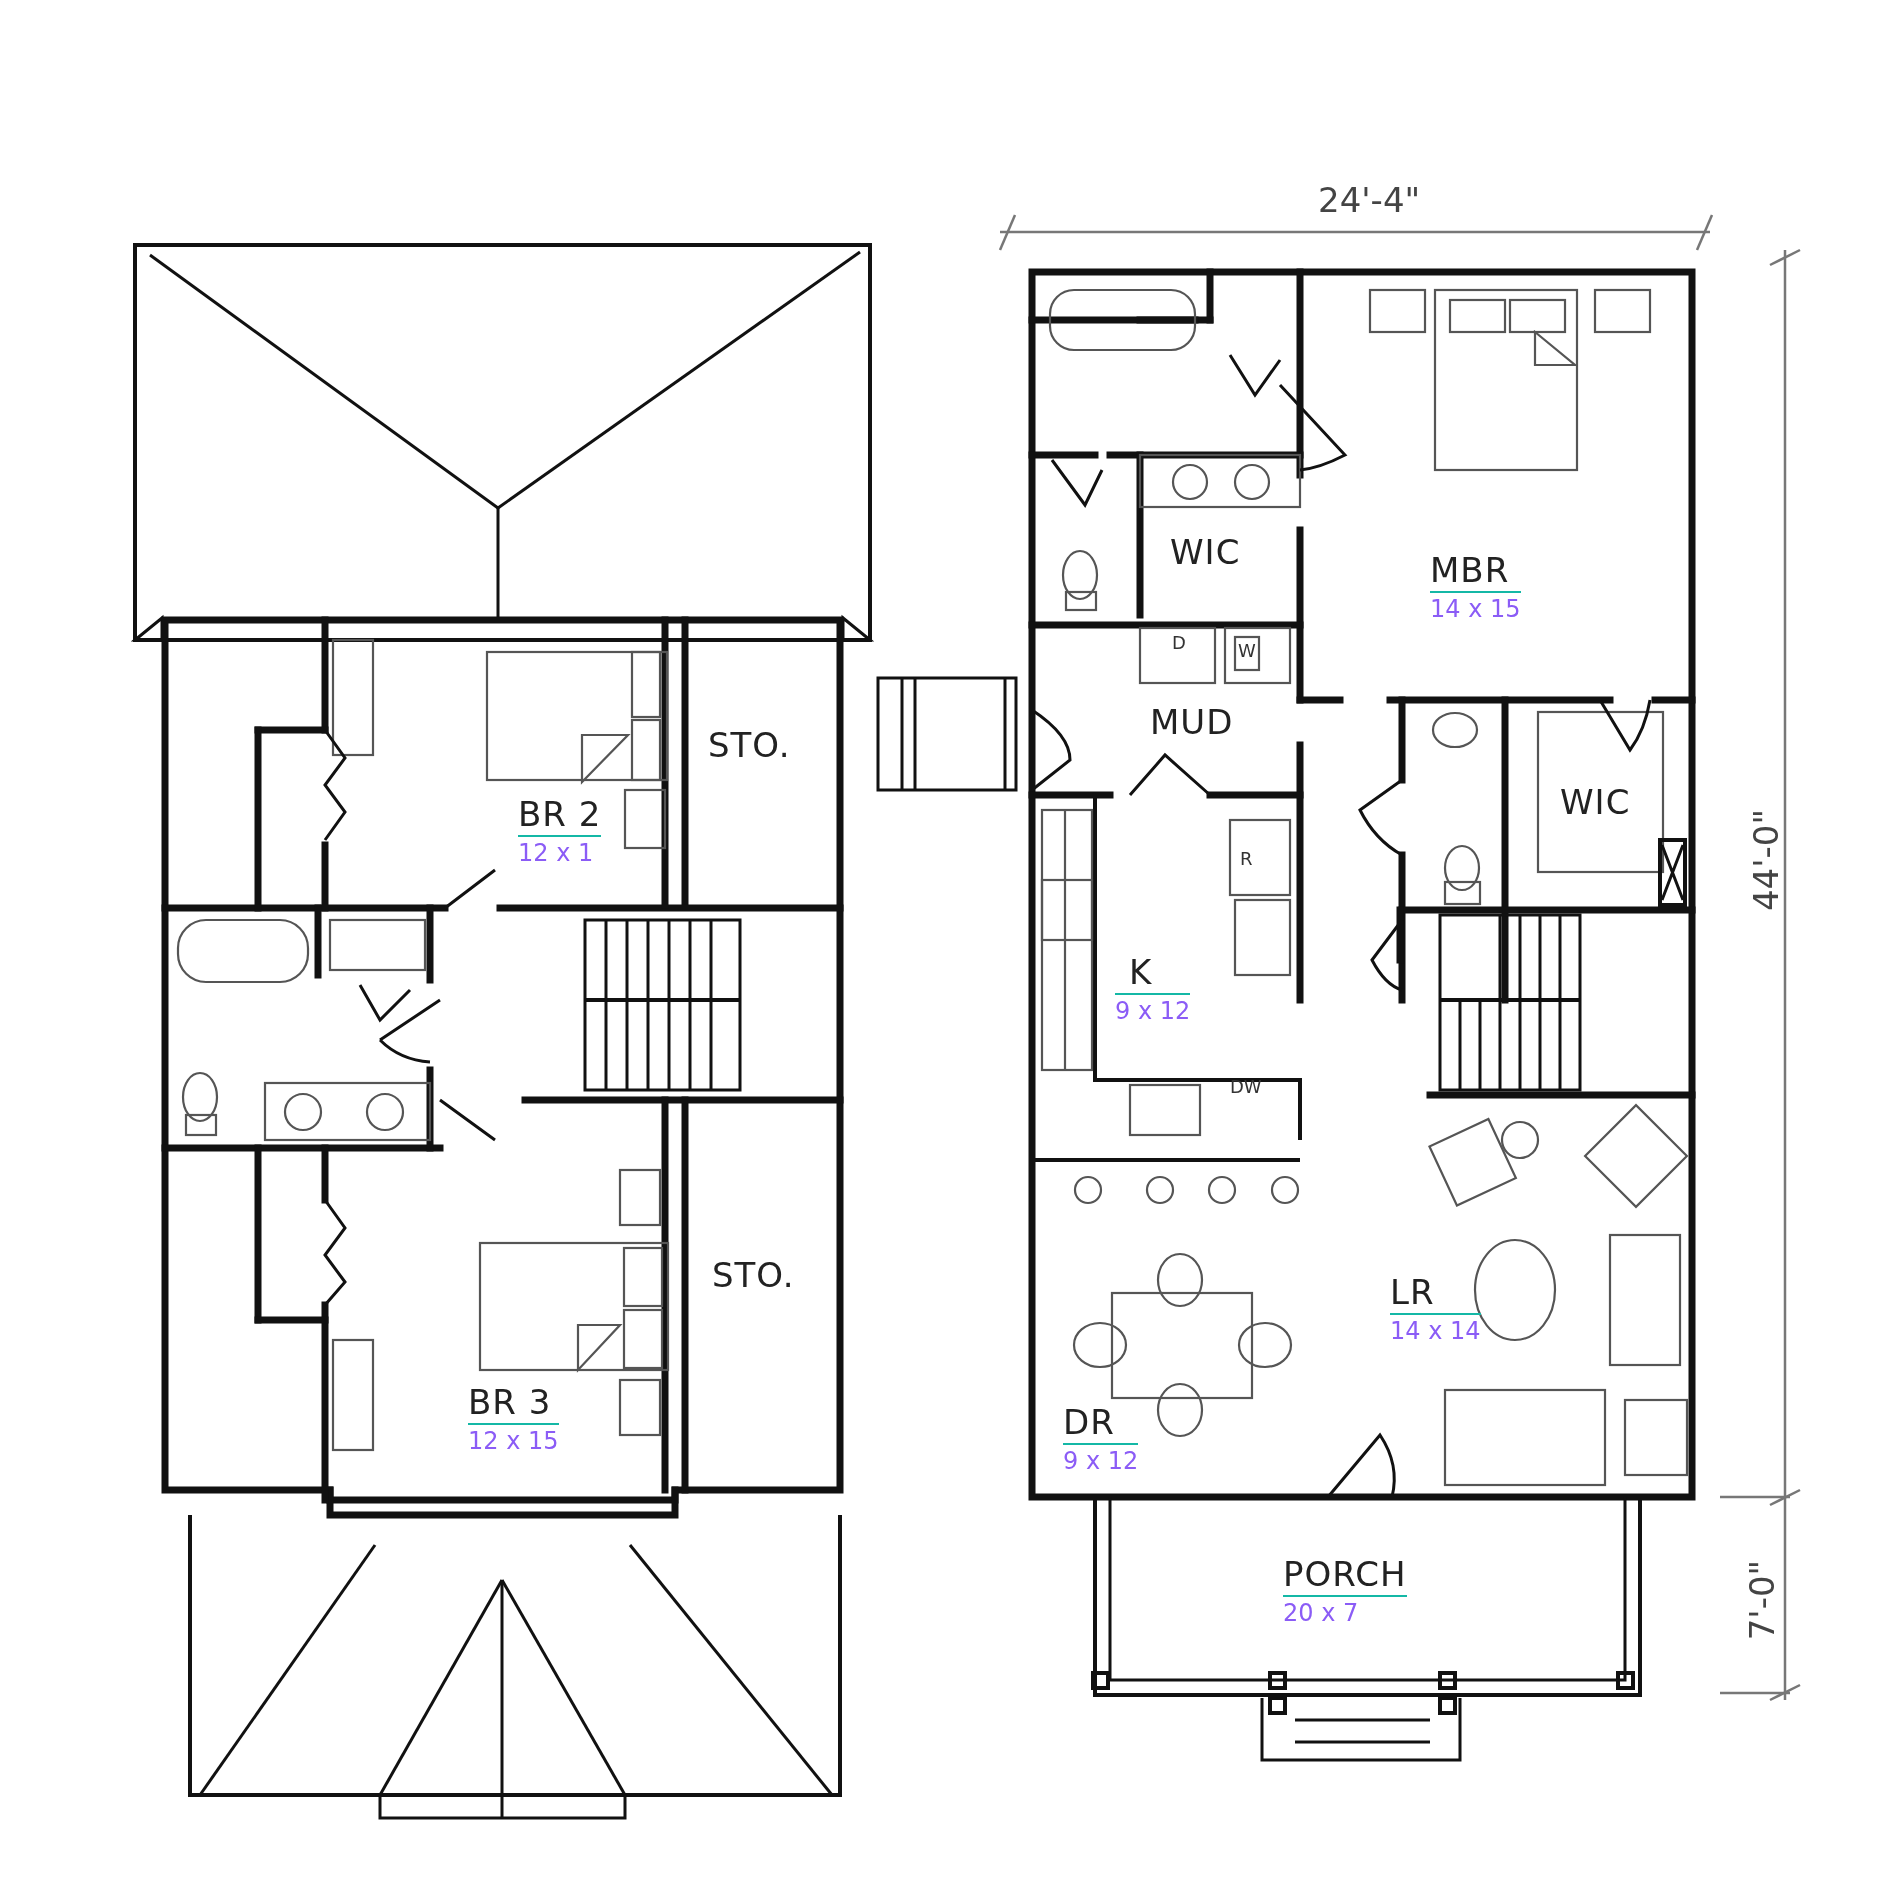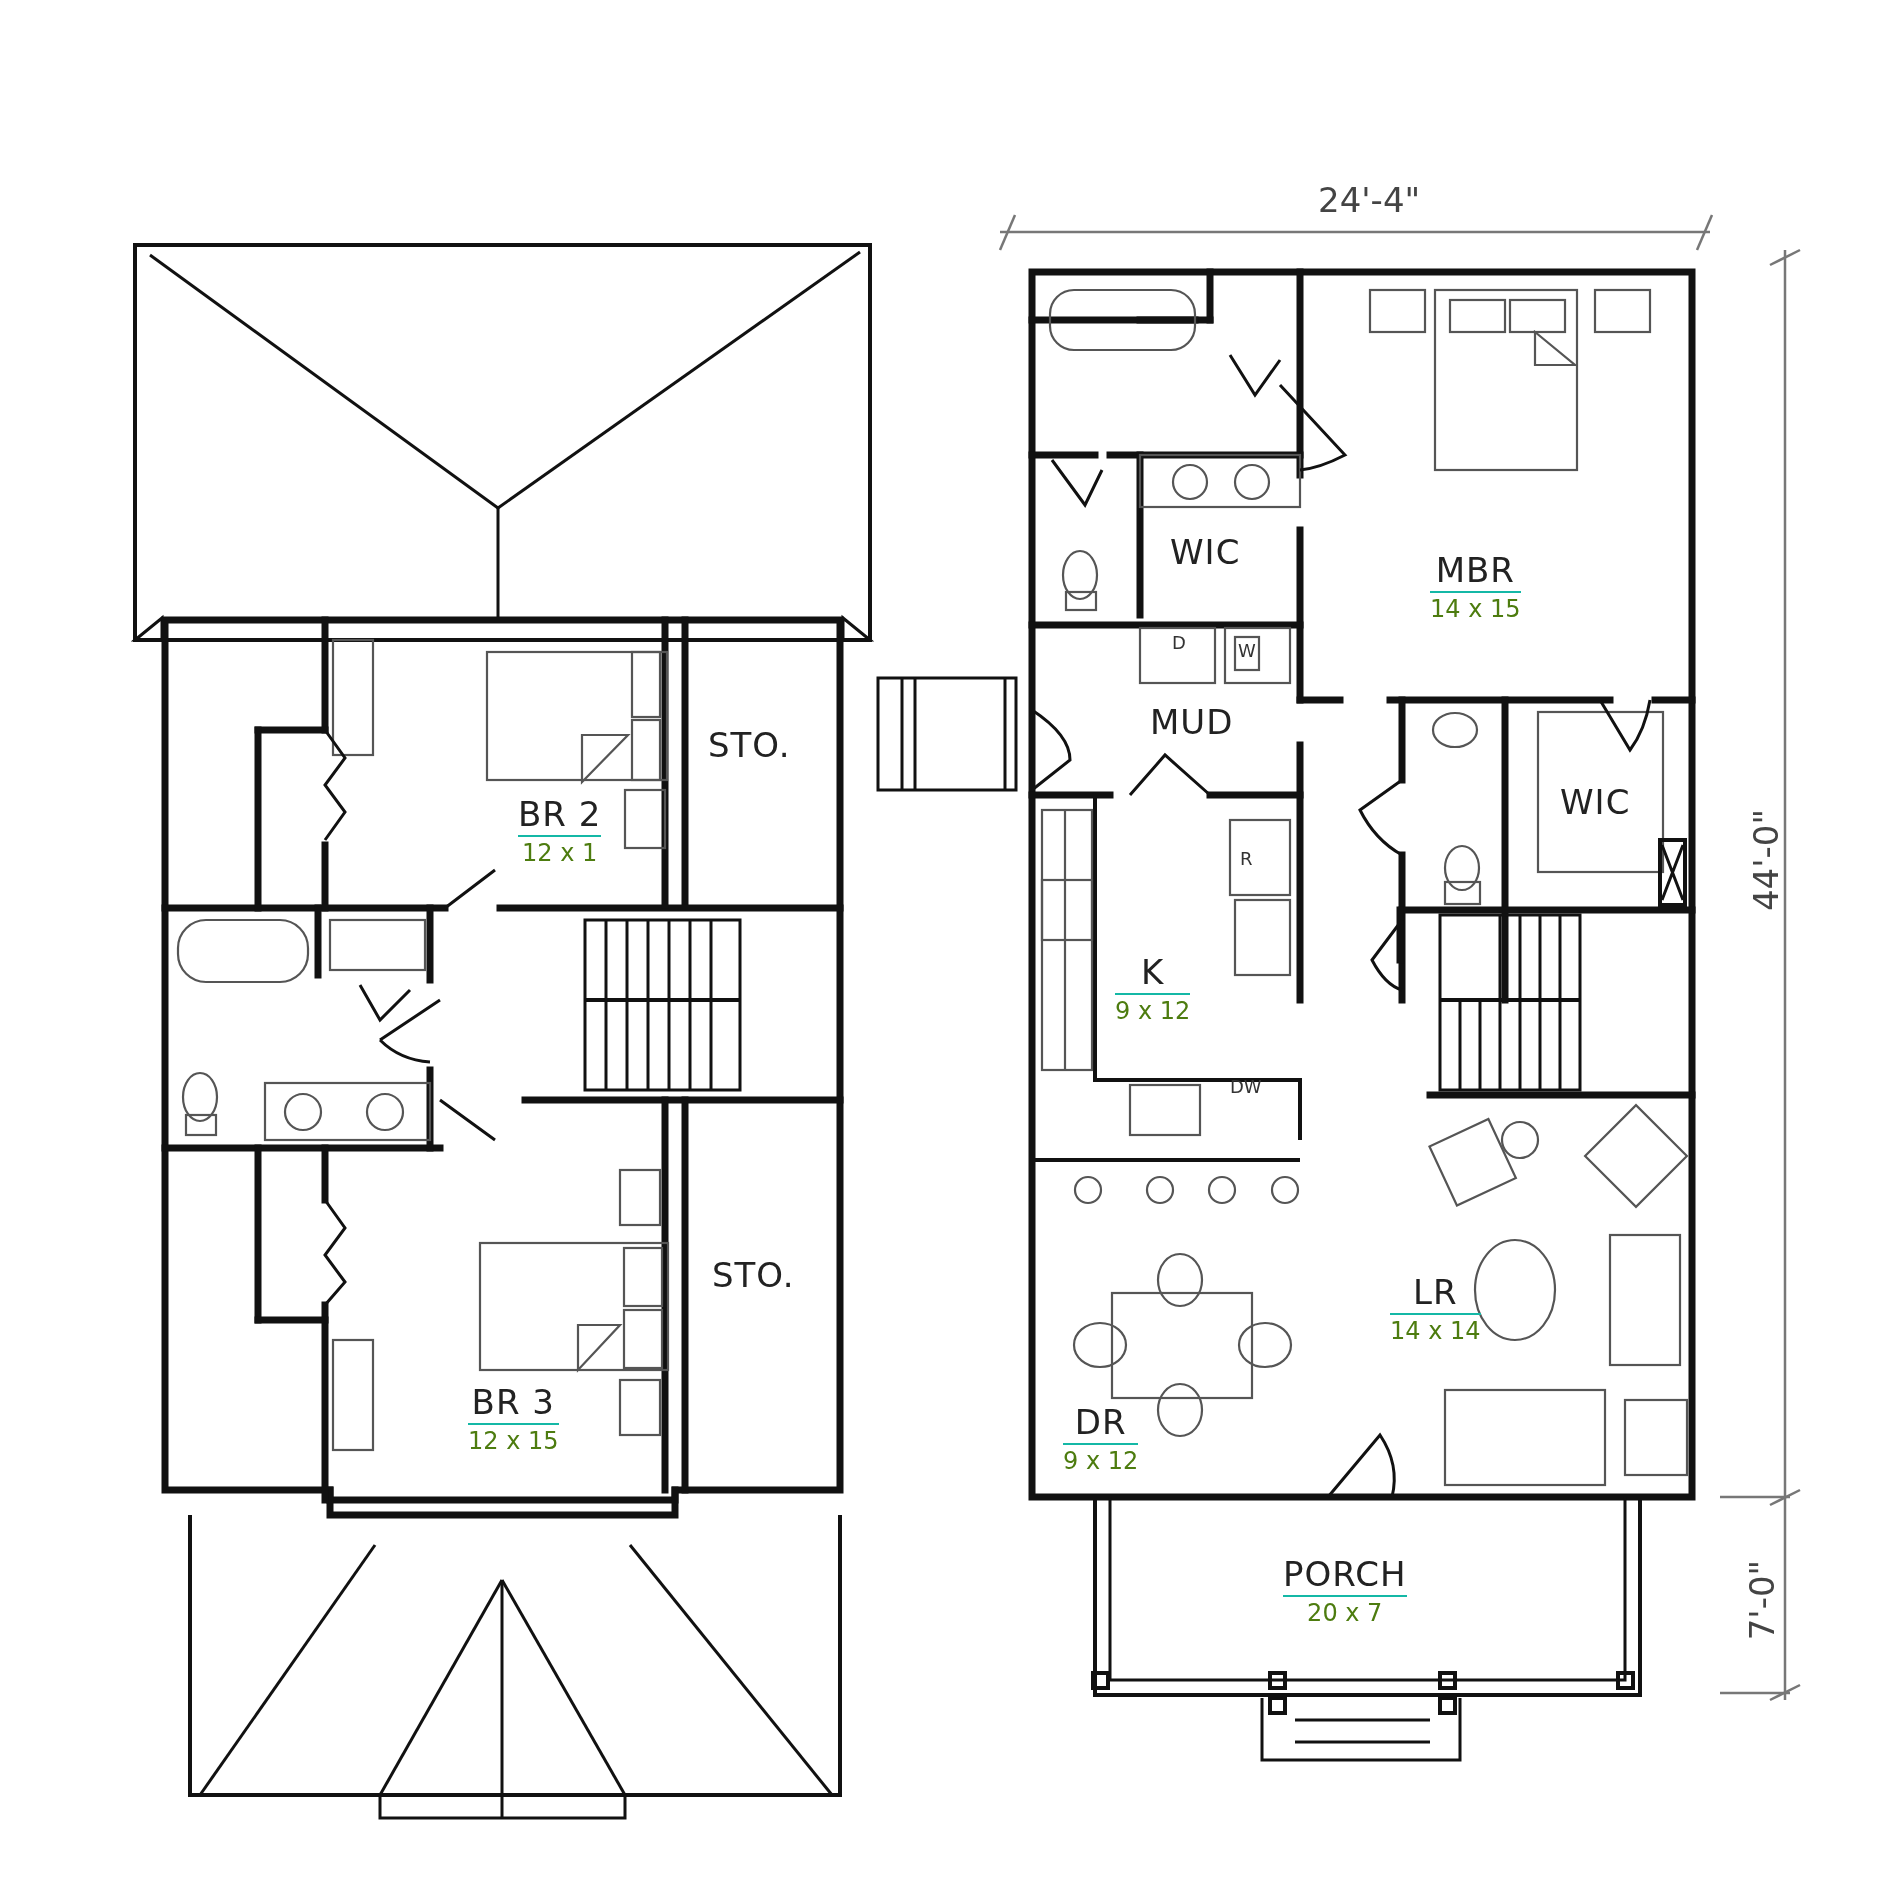--- a/index.html
+++ b/index.html
@@ -3,24 +3,24 @@
 <meta charset="utf-8">
 <style>
   html, body { margin: 0; padding: 0; background: #ffffff; }
   body { width: 1899px; height: 1899px; position: relative; overflow: hidden; font-family: "DejaVu Sans", sans-serif; }
   #plan { position: absolute; left: 0; top: 0; width: 1899px; height: 1899px; }
   .w { stroke: #111; stroke-width: 7; fill: none; stroke-linecap: square; }
   .wt { stroke: #111; stroke-width: 4; fill: none; }
   .ln { stroke: #111; stroke-width: 3; fill: none; }
   .fx { stroke: #555; stroke-width: 2.2; fill: none; }
   .dim { stroke: #777; stroke-width: 2.5; fill: none; }
-  .lbl { position: absolute; text-align: center; color: #222; font-family: "DejaVu Sans", sans-serif; line-height: 1; white-space: nowrap; }
+  .lbl { position: absolute; color: #222; font-family: "DejaVu Sans", sans-serif; line-height: 1; white-space: nowrap; }
   .lbl .nm { display: block; font-size: 34px; letter-spacing: 1px; padding-bottom: 4px; }
   .lbl .nm.u { border-bottom: 2px solid #14b8a6; }
-  .lbl .sz { display: block; font-size: 24px; padding-top: 4px; color: #4d7c0f; }
+  .lbl .sz { display: block; font-size: 24px; padding-top: 4px; color: #8b5cf6; }
   .small { font-size: 30px; }
   .tiny { position: absolute; font-size: 18px; color: #333; font-family: "DejaVu Sans", sans-serif; }
   .dimtxt { position: absolute; font-size: 34px; color: #444; font-family: "DejaVu Sans", sans-serif; }
   .vert { transform: rotate(-90deg); transform-origin: center center; }
 </style>
 </head>
 <body>
 
 <svg id="plan" viewBox="0 0 1899 1899" xmlns="http://www.w3.org/2000/svg">
 

